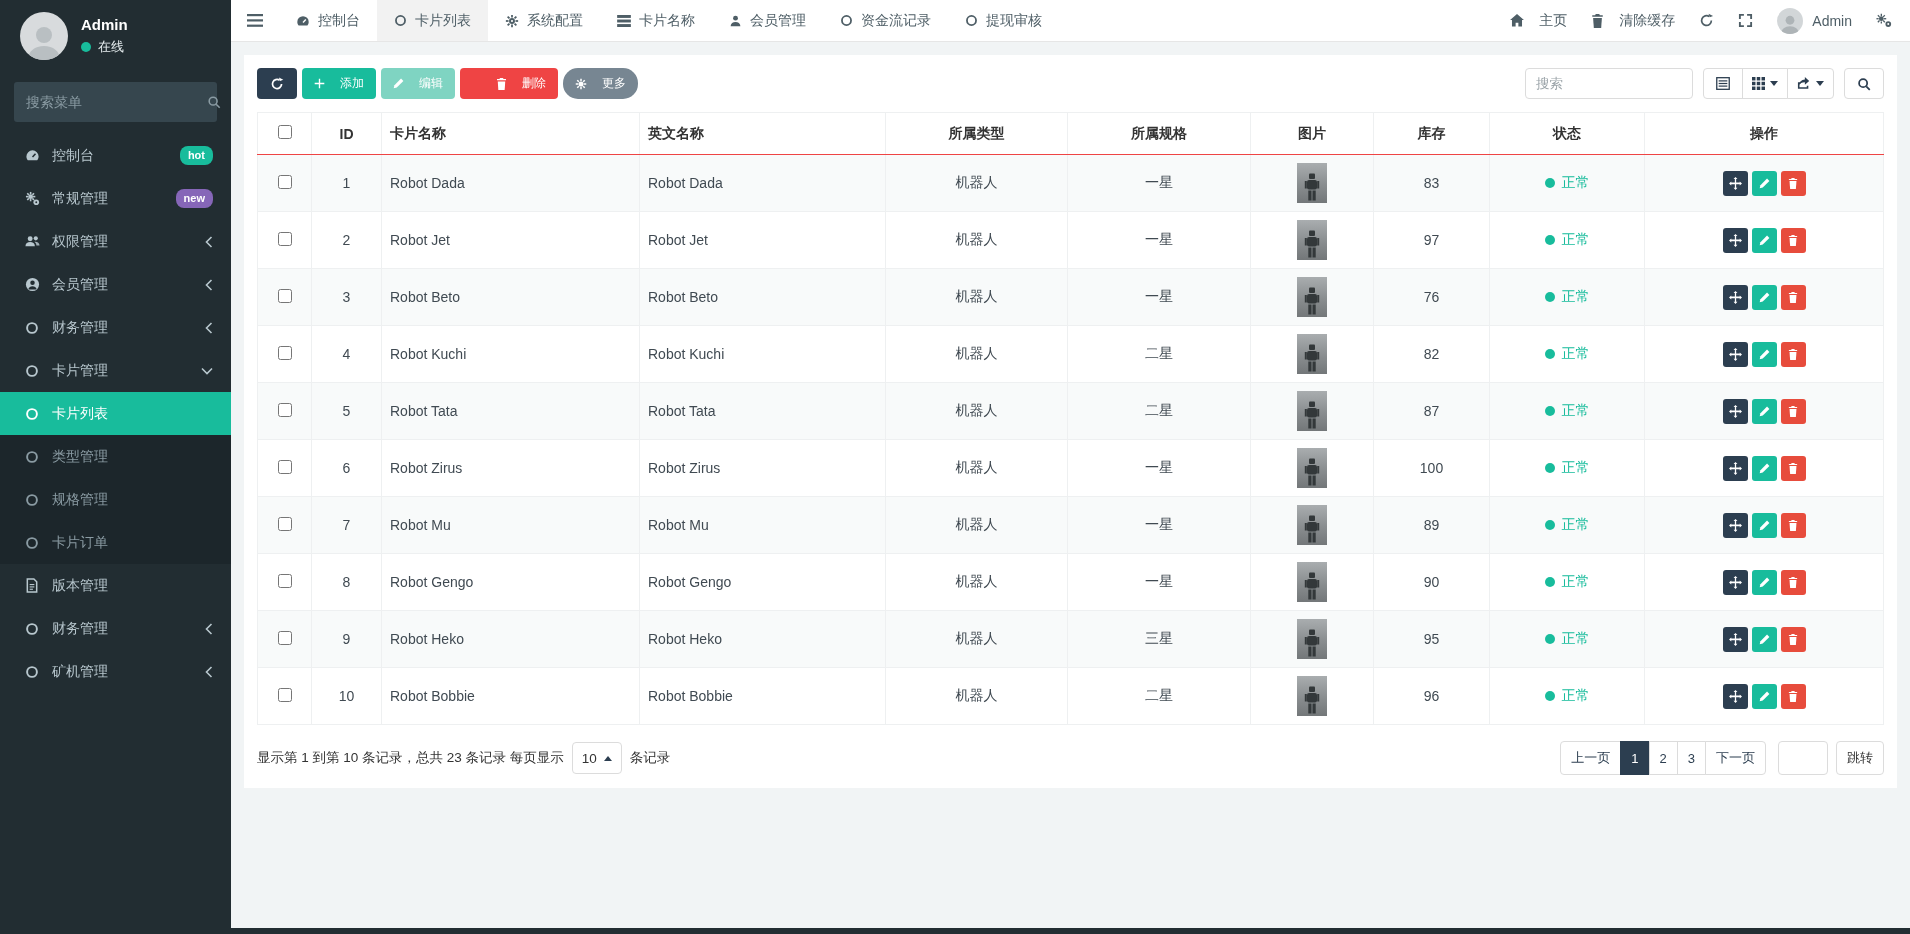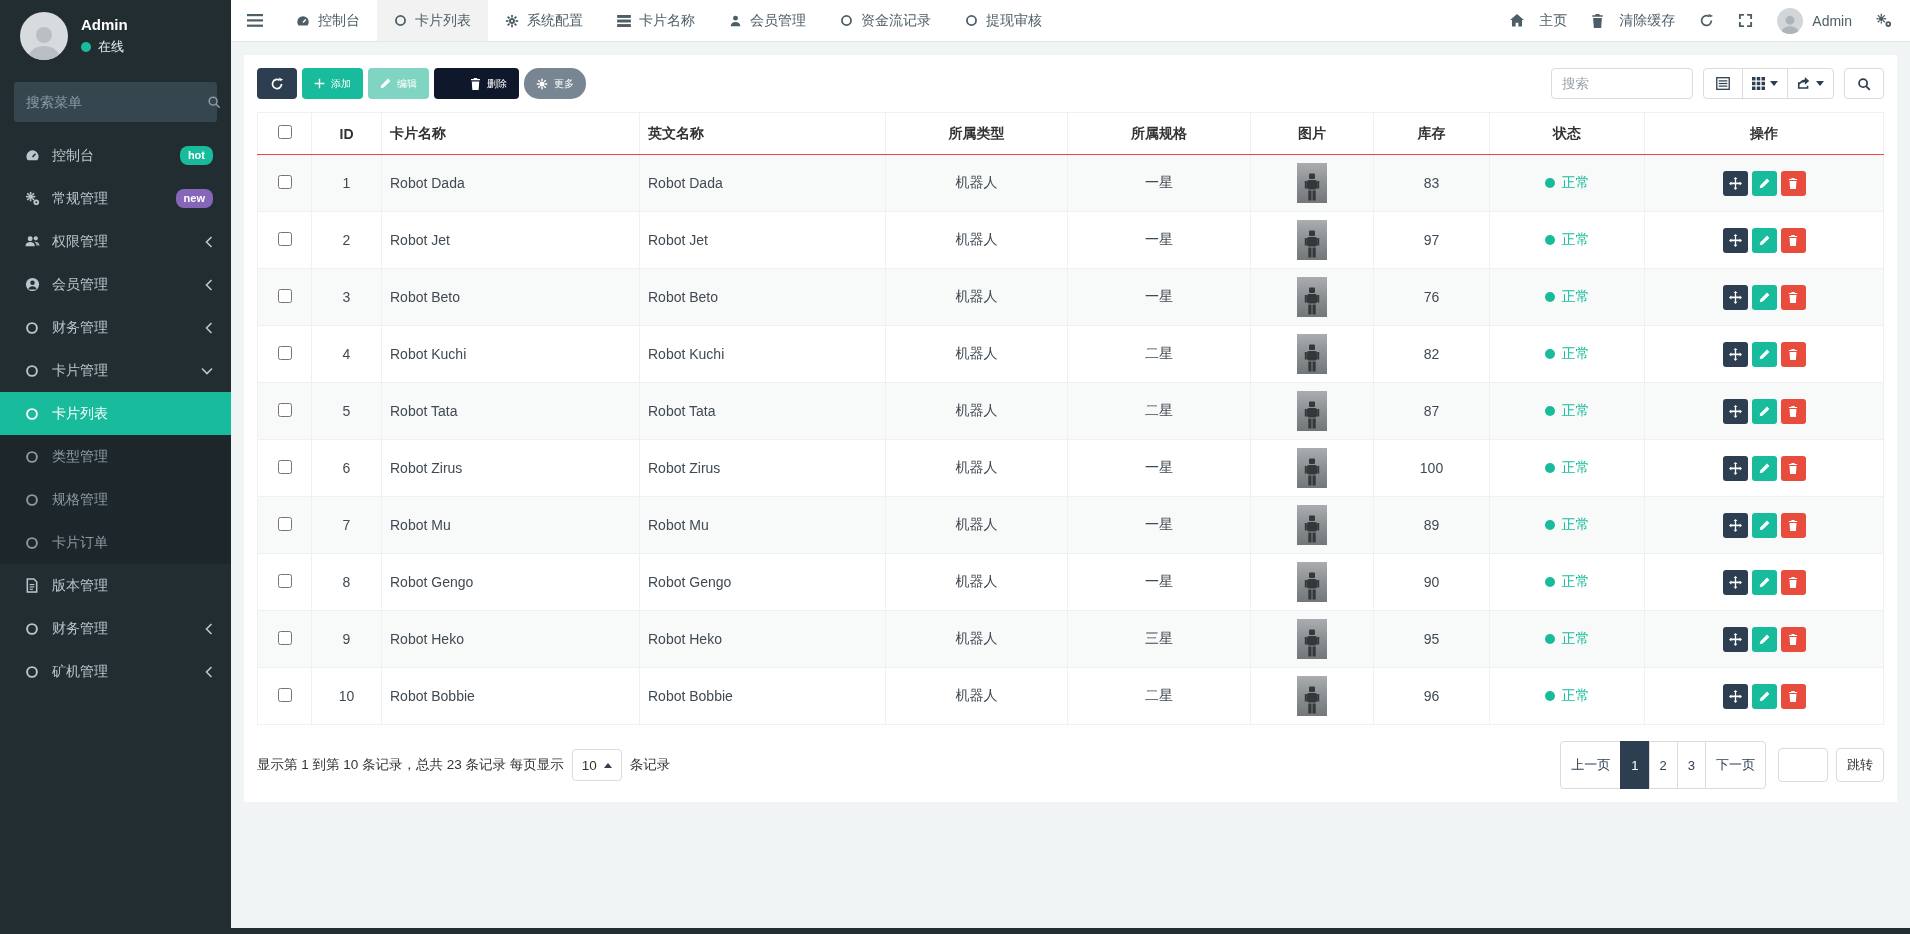--- a/index.html
+++ b/index.html
@@ -43,29 +43,29 @@
   .tab.active { background:#f2f2f2; }
   .top-right { margin-left:auto; display:flex; align-items:center; gap:24px; padding-right:18px; color:#4e5e66; font-size:14px; }
   .top-link { display:flex; align-items:center; gap:15px; cursor:pointer; white-space:nowrap; }
   .avatar-sm { width:26px; height:26px; border-radius:50%; background:#d2d6d8; overflow:hidden; display:flex; align-items:flex-end; justify-content:center; }
   .admin-chip { display:flex; align-items:center; gap:9px; cursor:pointer; }
 
   
   .content { flex:1; padding:13px; position:relative; }
   .panel { background:#fff; padding:13px; min-height:662px; }
   .toolbar { display:flex; align-items:flex-start; }
-  .btn { height:31px; border:none; border-radius:4px; color:#fff; font-size:10px; padding:0 12px; display:inline-flex; align-items:center; gap:6px; cursor:pointer; font-family:inherit; margin-right:5px; }
+  .btn { height:31px; border:none; border-radius:4px; color:#fff; font-size:12px; padding:0 12px; display:inline-flex; align-items:center; gap:15px; cursor:pointer; font-family:inherit; margin-right:5px; }
   .btn .ic { color:#fff; }
   .btn-refresh { background:#2c3e50; width:40px; justify-content:center; padding:0; }
   .btn-add { background:#18bc9c; }
   .btn-edit { background:#7fd4c2; }
-  .btn-del { background:#0f172a;padding-left:36px; }
+  .btn-del { background:#ef4444;padding-left:36px; }
   .btn-more { background:#778692;border-radius:15px; }
   .toolbar-right { margin-left:auto; display:flex; align-items:center; }
-  .srch { width:142px; height:31px; border:1px solid #dcdcdc; border-radius:4px; padding:0 10px; font-size:13.5px; color:#0f766e; outline:none; font-family:inherit; }
+  .srch { width:168px; height:31px; border:1px solid #dcdcdc; border-radius:4px; padding:0 10px; font-size:13.5px; color:#0f766e; outline:none; font-family:inherit; }
   .srch::placeholder { color:#9aa3a8; }
   .tool-group { display:flex; margin-left:10px; }
   .tool-btn { height:31px; min-width:40px; background:#fff; border:1px solid #dcdcdc; display:inline-flex; align-items:center; justify-content:center; gap:5px; color:#2c3e50; cursor:pointer; padding:0 9px; }
   .tool-group .tool-btn + .tool-btn { margin-left:-1px; }
   .tool-group .tool-btn:first-child { border-radius:4px 0 0 4px; }
   .tool-group .tool-btn:last-child { border-radius:0 4px 4px 0; }
   .tool-btn.single { border-radius:4px; margin-left:10px; }
   .caret-dn { width:0; height:0; border-left:4px solid transparent; border-right:4px solid transparent; border-top:5px solid #2c3e50; }
   .caret-up { width:0; height:0; border-left:4px solid transparent; border-right:4px solid transparent; border-bottom:5px solid #2c3e50; }
 
@@ -85,21 +85,21 @@
   .op-move { background:#2c3e50; }
   .op-edit { background:#18bc9c; }
   .op-del { background:#e74c3c; }
 
   
   .pg { display:flex; align-items:center; margin-top:16px; font-size:13.5px; color:#333; }
   .pg-left { display:flex; align-items:center; flex-wrap:nowrap; }
   .pgsize { display:inline-flex; align-items:center; gap:7px; border:1px solid #dcdcdc; border-radius:4px; background:#fff; height:32px; padding:0 9px; margin:0 8px; cursor:pointer; color:#333; }
   .pg-right { margin-left:auto; display:flex; align-items:center; }
   .pages { display:flex; }
-  .page { min-width:28px; height:48px; padding:12px 10px; background:#fff; border:1px solid #dcdcdc; display:inline-flex; align-items:center; justify-content:center; color:#2c3e50; font-size:13px; cursor:pointer; }
+  .page { min-width:28px; height:34px; padding:12px 10px; background:#fff; border:1px solid #dcdcdc; display:inline-flex; align-items:center; justify-content:center; color:#2c3e50; font-size:13px; cursor:pointer; }
   .pages .page + .page { margin-left:-1px; }
   .pages .page:first-child { border-radius:4px 0 0 4px; }
   .pages .page:last-child { border-radius:0 4px 4px 0; }
   .page.active { background:#2c3e50; border-color:#2c3e50; color:#fff; }
   .jump-input { width:50px; height:34px; border:1px solid #dcdcdc; border-radius:4px; margin-left:12px; outline:none; padding:0 6px; font-family:inherit; }
   .jump-btn { height:34px; border:1px solid #dcdcdc; border-radius:4px; background:#fff; color:#333; font-size:13px; padding:0 10px; margin-left:8px; cursor:pointer; font-family:inherit; }
 
   .bottom-strip { position:fixed; left:0; bottom:0; width:1910px; height:6px; background:#222d32; z-index:20; }
 </style>
 </head>

